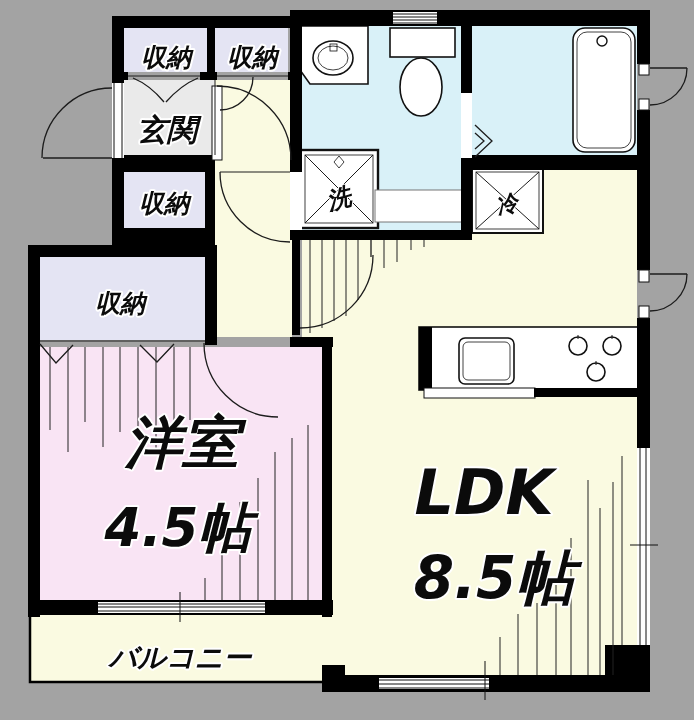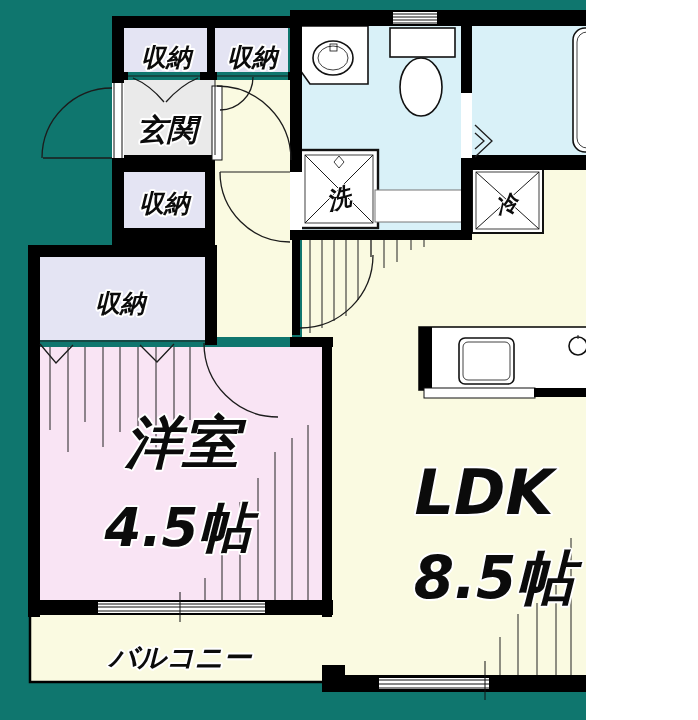--- a/index.html
+++ b/index.html
@@ -1,16 +1,16 @@
 <!DOCTYPE html>
 <html><head>
 <meta charset="utf-8">
 <style>
   html,body{margin:0;padding:0;background:#fff;}
-  .stage{position:relative;width:586px;height:720px;background:#0f766e;overflow:hidden;}
+  .stage{position:relative;width:694px;height:720px;background:#a3a3a3;overflow:hidden;}
   svg{position:absolute;left:0;top:0;}
   .wall{fill:#000;}
   .thin{stroke:#1c1c1c;stroke-width:1;fill:none;}
   .med{stroke:#111;stroke-width:1.6;fill:none;}
   .fix{fill:#fff;stroke:#111;stroke-width:1.6;}
   .fix2{fill:none;stroke:#111;stroke-width:0.8;}
   .arc{stroke:#1c1c1c;stroke-width:1.3;fill:none;}
   .hatch{stroke:#222;stroke-width:1;fill:none;}
   .winline{stroke:#111;stroke-width:1;fill:none;}
   .lbl{font-family:"DejaVu Sans",sans-serif;font-weight:bold;font-style:italic;

